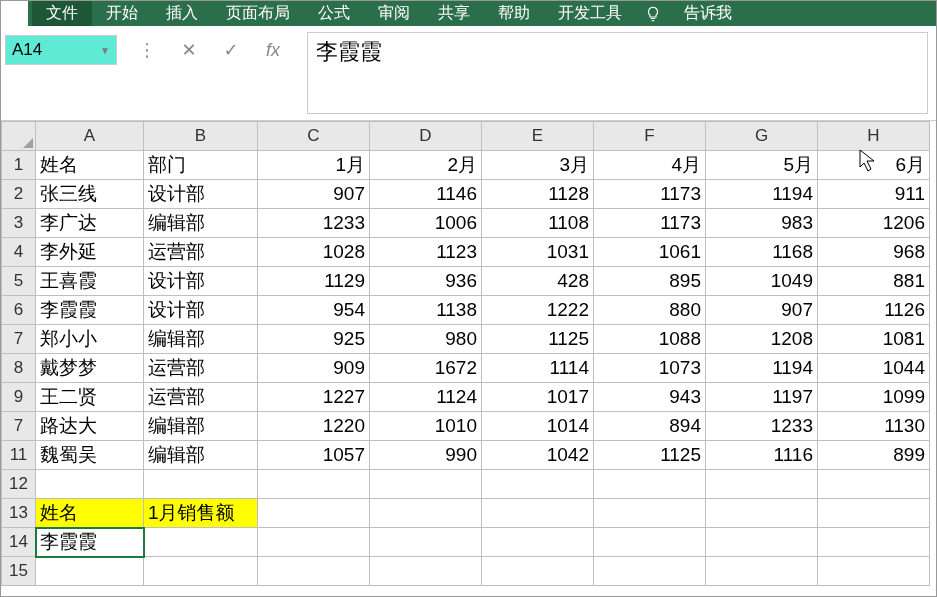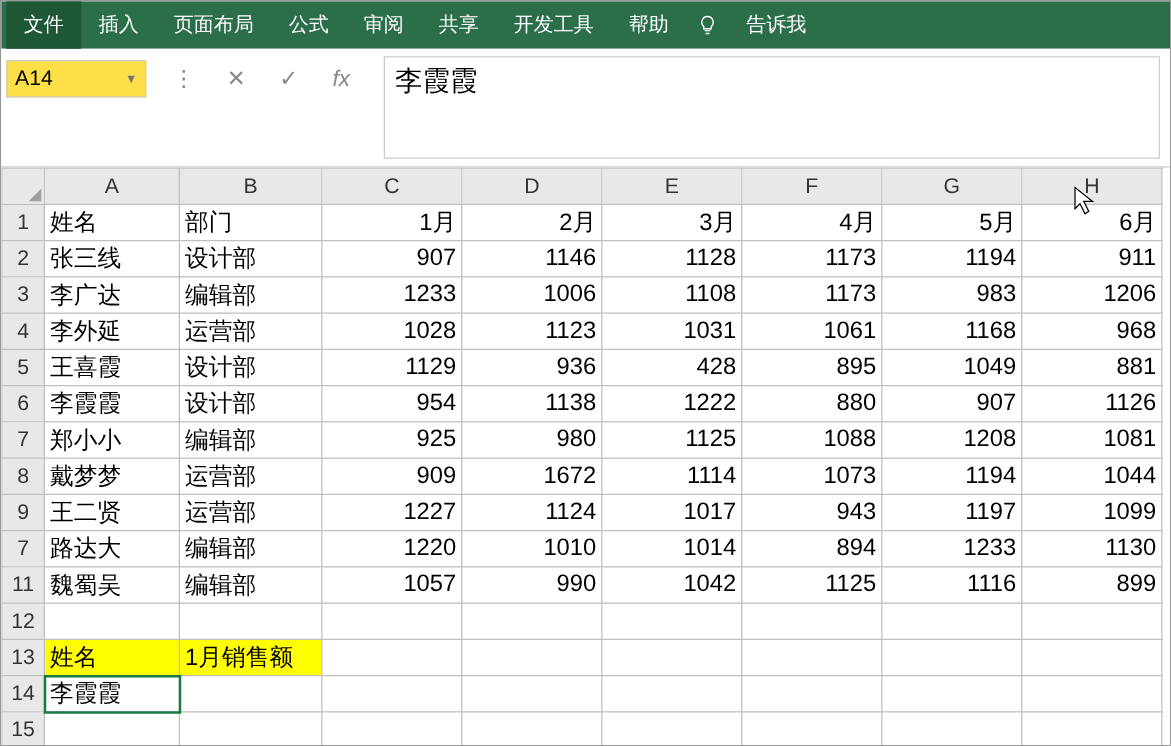--- a/index.html
+++ b/index.html
@@ -11,22 +11,23 @@
       height: 597px;
       overflow: hidden;
       border: 1px solid #999;
       position: relative;
     }
     .ribbon {
       background: #2b6e4a;
       color: #fff;
       display: flex;
       align-items: center;
-      height: 38px;
+      height: 25px;
       padding: 0 4px;
+      margin-left: 27px;
     }
     .ribbon-tab {
       padding: 0 14px;
       height: 100%;
       display: flex;
       align-items: center;
       cursor: pointer;
       font-size: 16px;
     }
     .ribbon-tab.first { background: #1e5736; }
@@ -42,21 +43,21 @@
       width: 120px;
       display: flex;
       align-items: center;
       padding: 6px 4px;
       height: 48px;
     }
     .name-box {
       width: 100%;
       height: 30px;
       border: 1px solid #ccc;
-      background: #fde047;
+      background: #5eead4;
       padding: 0 6px;
       font-size: 17px;
       display: flex;
       align-items: center;
       justify-content: space-between;
     }
     .name-box-arrow { color: #777; font-size: 10px; }
     .fb-buttons {
       display: flex;
       align-items: center;
@@ -141,27 +142,28 @@
     .cursor {
       position: absolute;
       pointer-events: none;
     }
   </style>
 </head>
 <body>
 
 <div class="ribbon">
   <div class="ribbon-tab first">文件</div>
+  <div class="ribbon-tab">开始</div>
   <div class="ribbon-tab">插入</div>
   <div class="ribbon-tab">页面布局</div>
   <div class="ribbon-tab">公式</div>
   <div class="ribbon-tab">审阅</div>
   <div class="ribbon-tab">共享</div>
+  <div class="ribbon-tab">帮助</div>
   <div class="ribbon-tab">开发工具</div>
-  <div class="ribbon-tab">帮助</div>
   <div class="ribbon-icon">
     <svg width="18" height="18" viewBox="0 0 24 24" fill="none" stroke="#fff" stroke-width="1.5">
         <path d="M9 18h6M10 21h4M12 3a6 6 0 0 0-4 10.5V16h8v-2.5A6 6 0 0 0 12 3z"></path>
       </svg>
   </div>
   <div class="ribbon-tab">告诉我</div>
 </div>
 
 <div class="formula-bar">
   <div class="name-box-wrap">

